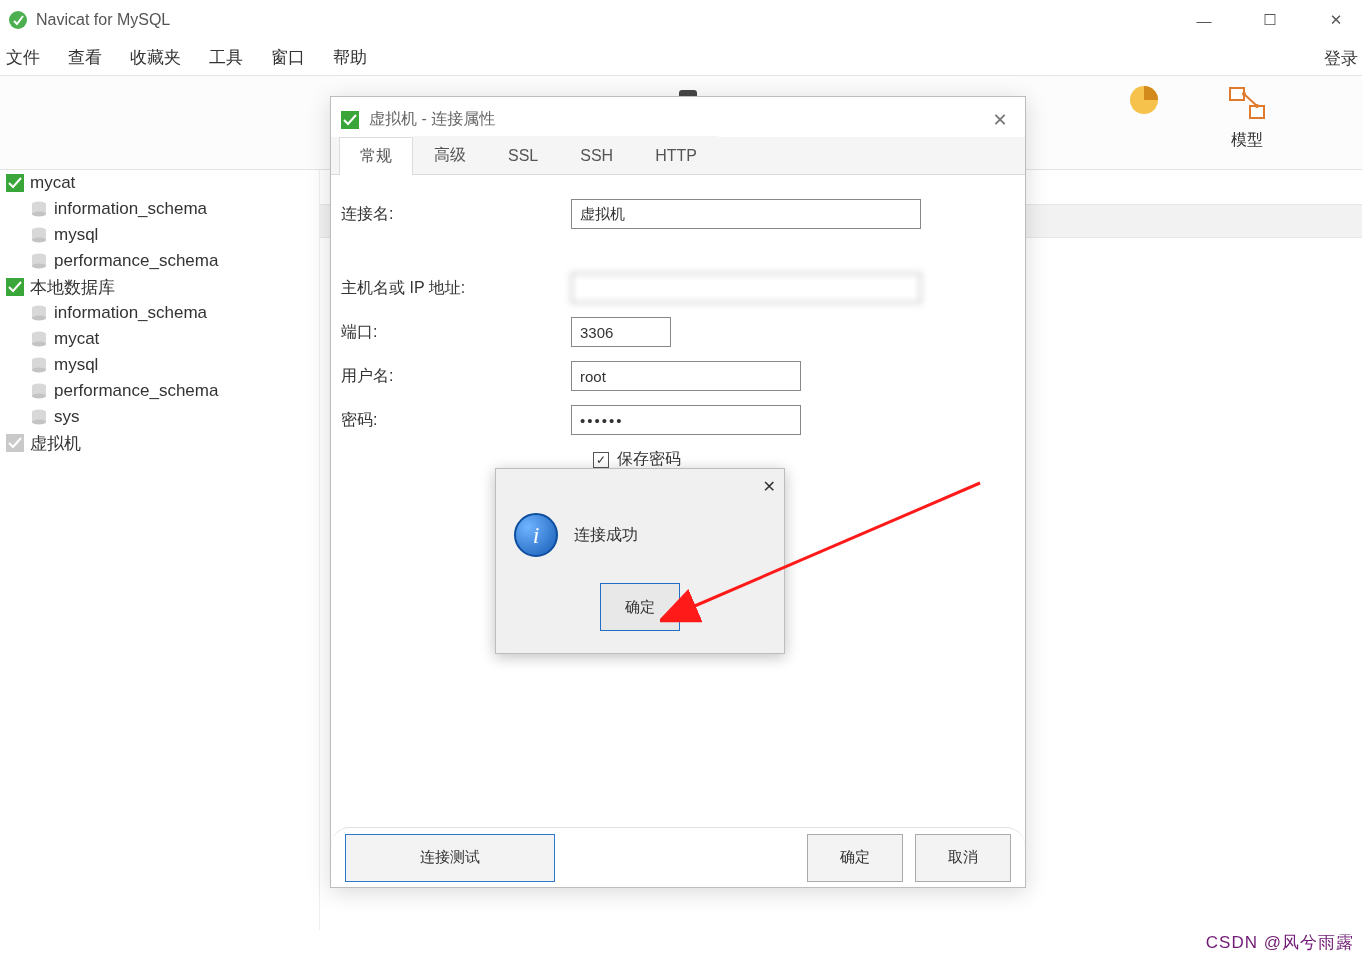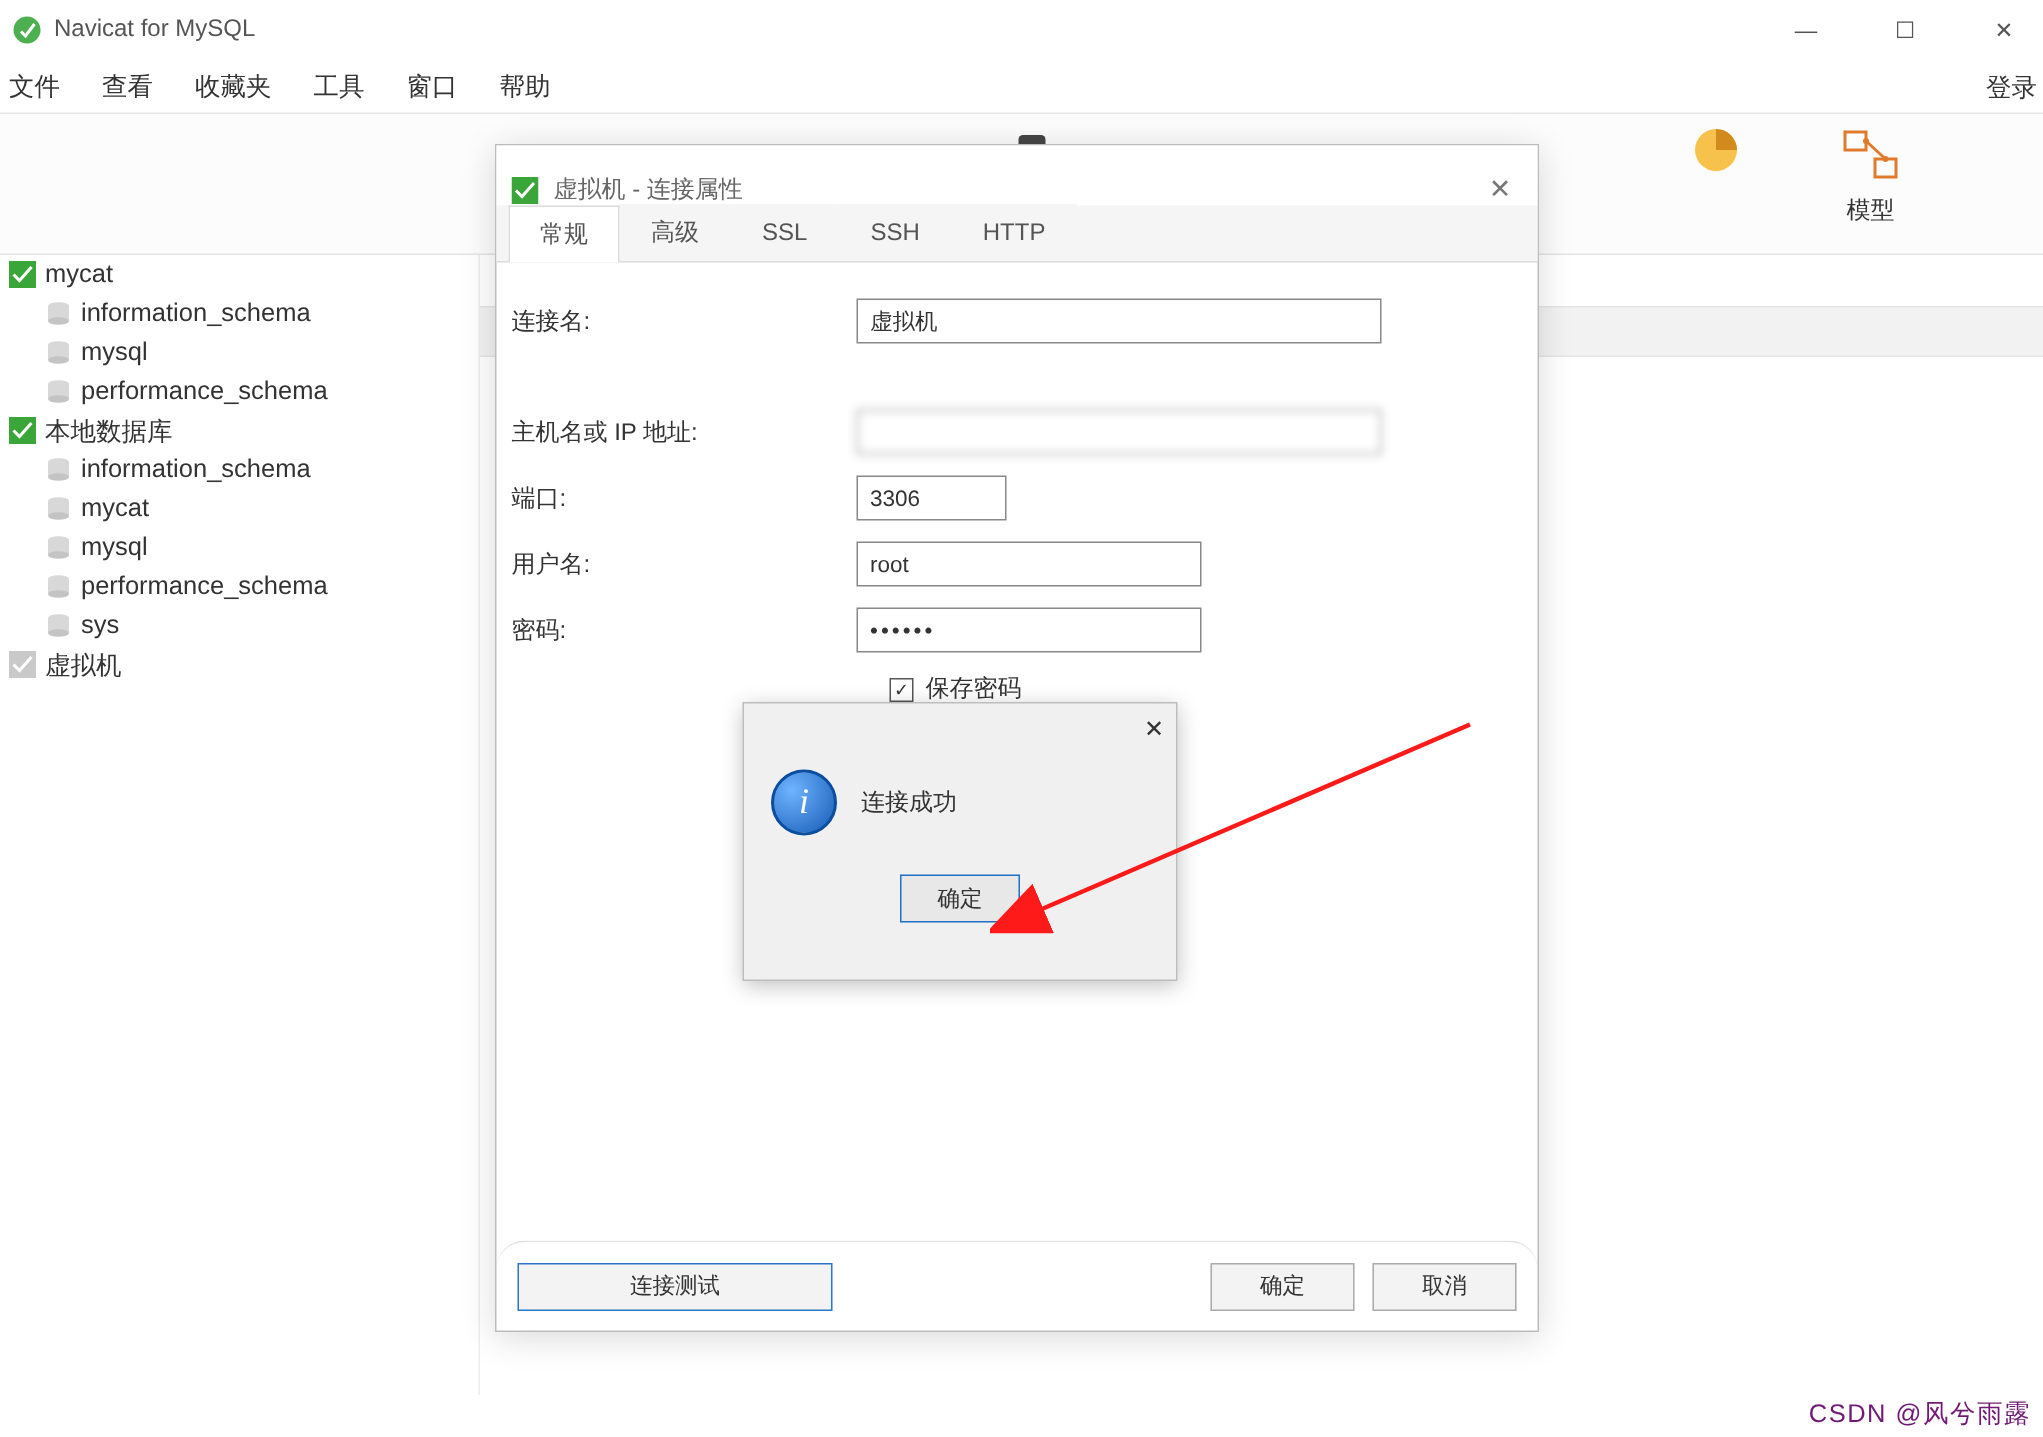--- a/index.html
+++ b/index.html
@@ -30,38 +30,38 @@
   .sidebar { width:320px; border-right:1px solid #eee; overflow:auto; font-size:17px; background:#fff; }
   .tree-item { display:flex; align-items:center; height:26px; padding-left:6px; gap:6px; }
   .tree-child { padding-left:30px; }
   .db-icon { width:18px; height:16px; }
   .conn-icon { width:18px; height:18px; }
   .content { flex:1; position:relative; background:#fff; }
   .content-row { display:flex; align-items:center; height:34px; padding-left:12px; color:#444; font-size:16px; gap:34px; }
 
   
   .dialog { position:absolute; left:330px; top:96px; width:696px; height:792px; background:#fff; border:1px solid #bcbcbc; box-shadow:0 4px 22px rgba(0,0,0,.15); display:flex; flex-direction:column; }
-  .dlg-titlebar { height:40px; display:flex; align-items:flex-end; justify-content:space-between; padding:0 10px; background:#fff; }
+  .dlg-titlebar { height:40px; display:flex; align-items:flex-start; justify-content:space-between; padding:12px 10px; background:#fff; }
   .dlg-titlebar .left { display:flex; align-items:center; gap:10px; }
   .dlg-title { color:#666; font-size:16px; }
   .dlg-close { font-size:18px; color:#777; width:30px; text-align:center; cursor:default;}
   .dlg-tabs { display:flex; border-bottom:1px solid #dcdcdc; height:38px; align-items:flex-end; padding-left:8px; background:#f5f5f5;}
   .dlg-tab { padding:0 20px; height:38px; display:flex; align-items:center; color:#555; font-size:16px; border:1px solid transparent; border-bottom:none; background:#f5f5f5;}
   .dlg-tab.active { background:#fff; border-color:#dcdcdc; position:relative; top:1px;}
   .dlg-body { flex:1; padding:24px 22px 10px 10px; position:relative; }
   .form-row { display:flex; align-items:center; margin-bottom:14px; font-size:16px;}
   .form-label { width:230px; color:#333; }
   .form-input { border:1px solid #888; height:30px; padding:0 8px; font-size:15px; color:#333; background:#fff;}
   .form-input.w350 { width:350px; }
   .form-input.w100 { width:100px; }
   .form-input.w230 { width:230px; }
   .checkbox-row { display:flex; align-items:center; gap:8px; margin-left:252px; font-size:16px; }
   .cbox { width:16px; height:16px; border:1px solid #555; display:inline-flex; align-items:center; justify-content:center; font-size:12px; color:#333;}
   .dlg-footer { height:60px; border-top:1px solid #e0e0e0; display:flex; align-items:center; padding:0 14px; gap:12px;border-radius:19px;}
-  .btn { height:32px; border:1px solid #aaa; background:#f3f3f3; display:inline-flex; align-items:center; justify-content:center; font-size:15px; padding:0 20px;}
+  .btn { height:48px; border:1px solid #aaa; background:#f3f3f3; display:inline-flex; align-items:center; justify-content:center; font-size:15px; padding:0 20px;}
   .btn.primary-outline { border:1px solid #2d77c8; }
   .btn.w110 { min-width:96px; }
   .btn.w210 { min-width:210px; }
   .footer-spacer { flex:1; }
 
   
   .msgbox { position:absolute; left:495px; top:468px; width:290px; height:186px; background:#f0f0f0; border:1px solid #bdbdbd; box-shadow:0 3px 14px rgba(0,0,0,.25); z-index:50; }
   .msgbox .close-row { height:34px; display:flex; justify-content:flex-end; align-items:center; padding:0 8px;}
   .msgbox .body { display:flex; align-items:center; gap:16px; padding:10px 18px 10px 18px;}
   .info-icon { width:44px; height:44px; border-radius:50%; background:radial-gradient(circle at 30% 30%, #6fb4ff, #155bb5); display:flex; align-items:center; justify-content:center; color:#fff; font-family:Georgia,serif; font-style:italic; font-size:24px; border:2px solid #0c4e9e;}

